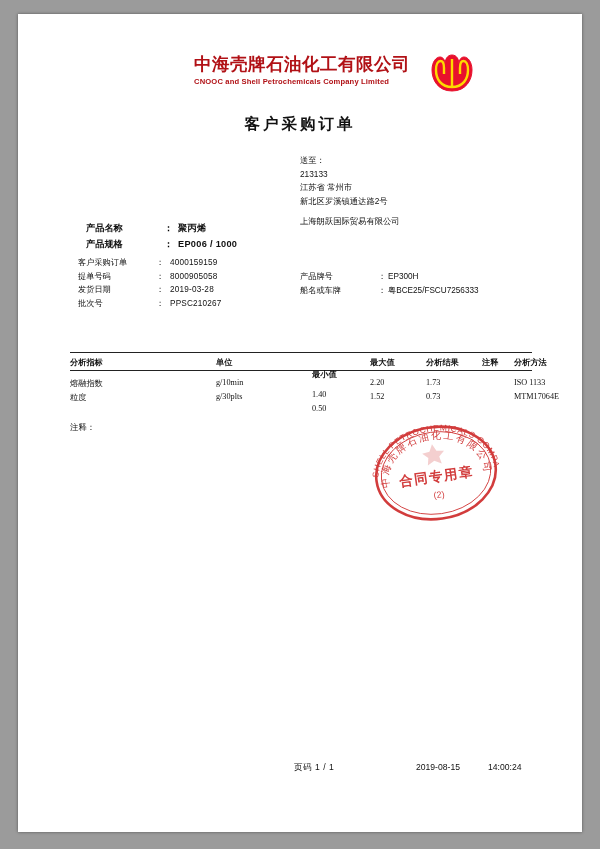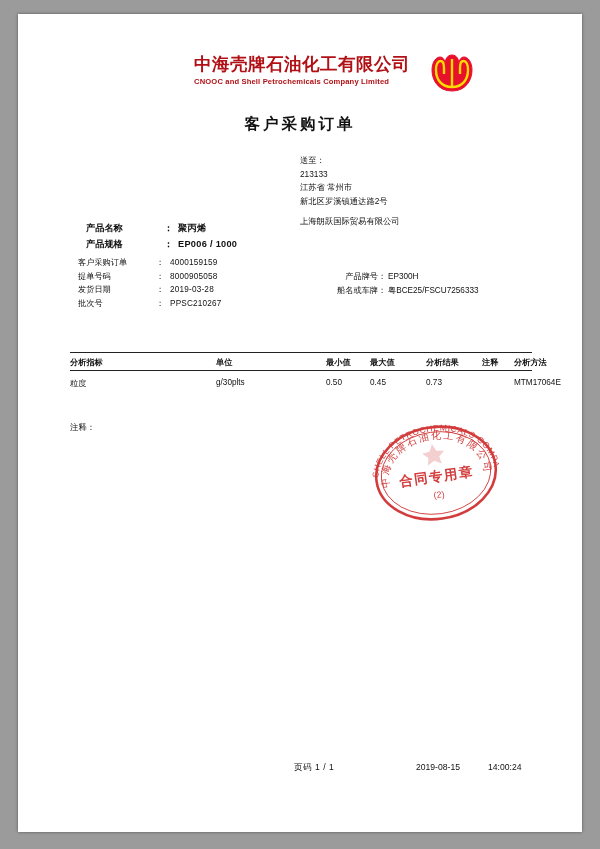--- a/index.html
+++ b/index.html
@@ -175,34 +175,33 @@
     color: #111;
   }
   .orderinfo2 .line {
     position: relative;
     height: 13.5px;
     white-space: nowrap;
   }
   .orderinfo2 .lbl {
     display: inline-block;
     width: 78px;
-    text-align: right;
   }
   .orderinfo2 .sep {
     display: inline-block;
     width: 10px;
   }
 
   
   .tbl {
     position: absolute;
     left: 52px;
     top: 338px;
     width: 462px;
-    font-family: Liberation Sans, sans-serif;
+    font-family: Liberation Serif, serif;
     font-size: 8.2px;
     color: #111;
   }
   .hrule {
     border-top: 1px solid #222;
     height: 0;
     width: 462px;
   }
   .thead {
     position: relative;
@@ -210,21 +209,21 @@
   }
   .thead span, .trow span {
     position: absolute;
     white-space: nowrap;
   }
   .thead span { top: 4px; font-weight: bold; }
   .trow { position: relative; height: 14px; }
   .trow span { top: 2px; }
   .c-ind  { left: 0px; }
   .c-unit { left: 146px; }
-  .c-min  { left: 256px; }
+  .c-min  { left: 242px; margin-top: 12px; }
   .c-max  { left: 300px; }
   .c-res  { left: 356px; }
   .c-rem  { left: 412px; }
   .c-meth { left: 444px; }
   .thead .c-meth { left: 444px; }
   .trow .c-meth { left: 444px; }
   .tbody { padding-top: 5px; }
   .note {
     position: absolute;
     left: 52px;
@@ -343,24 +342,33 @@
         <span class="c-unit">单位</span>
         <span class="c-min">最小值</span>
         <span class="c-max">最大值</span>
         <span class="c-res">分析结果</span>
         <span class="c-rem">注释</span>
         <span class="c-meth">分析方法</span>
       </div>
       <div class="hrule"></div>
       <div class="tbody">
         <div class="trow">
+          <span class="c-ind">熔融指数</span>
+          <span class="c-unit">g/10min</span>
+          <span class="c-min">1.40</span>
+          <span class="c-max">2.20</span>
+          <span class="c-res">1.73</span>
+          <span class="c-rem"></span>
+          <span class="c-meth">ISO 1133</span>
+        </div>
+        <div class="trow">
           <span class="c-ind">粒度</span>
           <span class="c-unit">g/30plts</span>
           <span class="c-min">0.50</span>
-          <span class="c-max">0.45</span>
+          <span class="c-max">1.52</span>
           <span class="c-res">0.73</span>
           <span class="c-rem"></span>
           <span class="c-meth">MTM17064E</span>
         </div>
       </div>
     </div>
 
     <div class="note">注释：</div>
 
     <div class="stamp">

